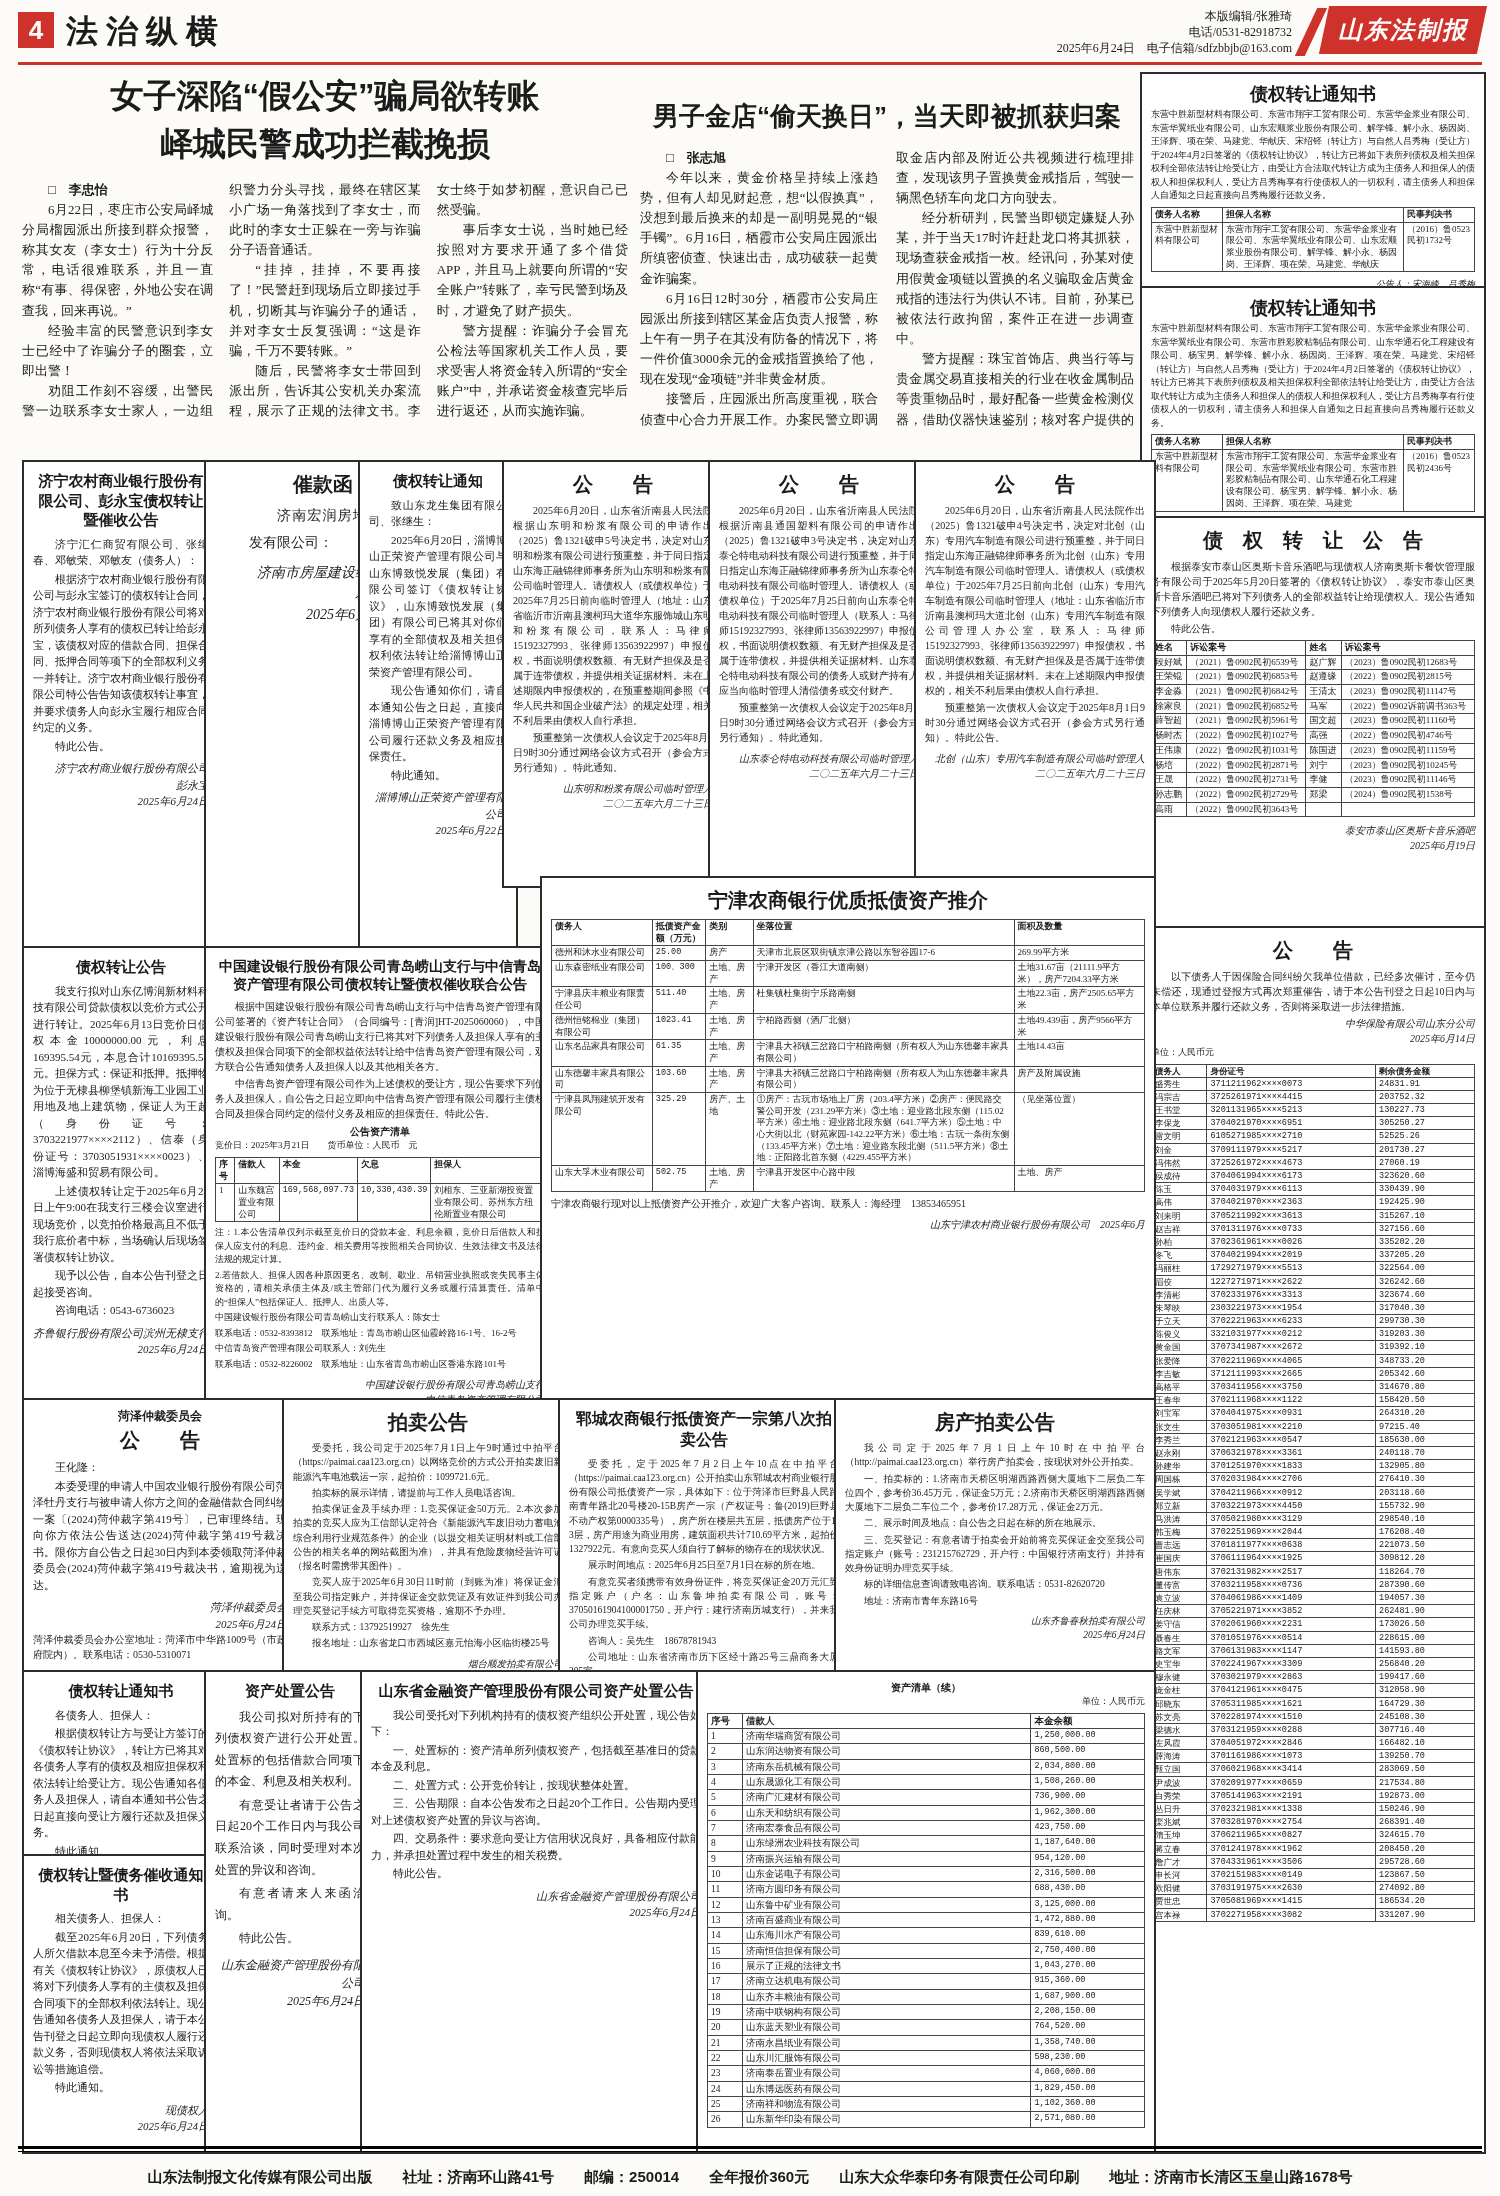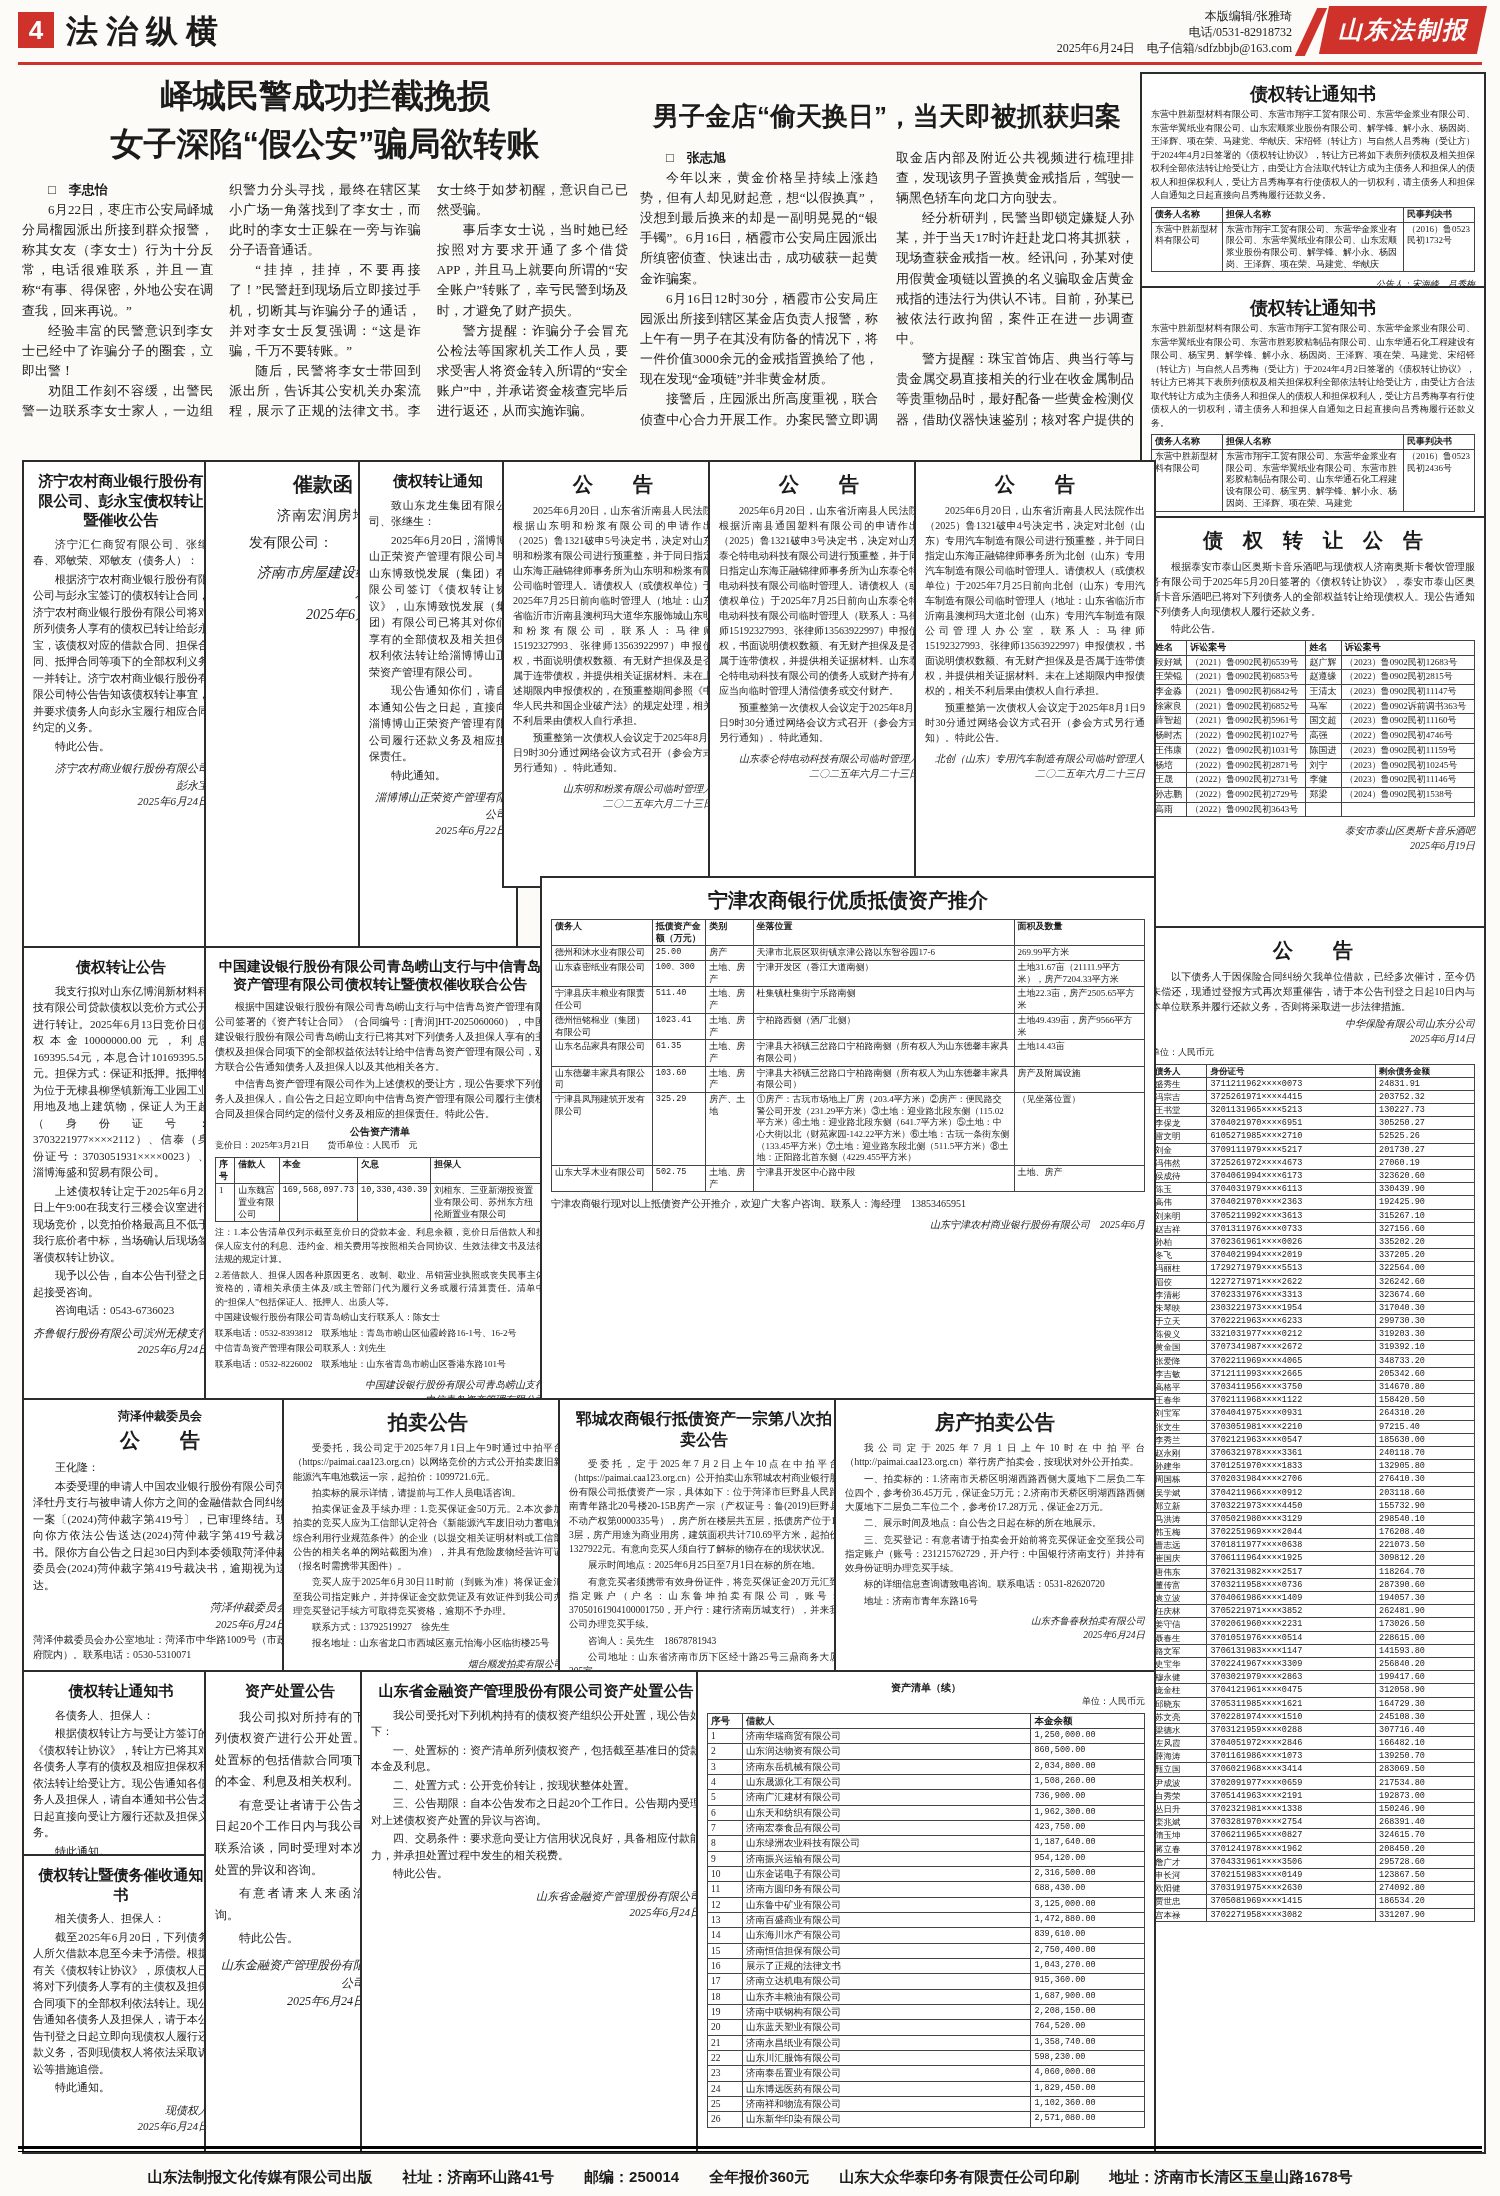--- a/index.html
+++ b/index.html
@@ -63,22 +63,22 @@
       <div>2025年6月24日　电子信箱/sdfzbbjb@163.com</div>
     </div>
     <div class="brand-slash"></div>
     <div class="brand">
         <span>山东法制报</span>
       </div>
   </div>
   <div class="redline"></div>
 
   <div class="article a1" style="left:22px;top:72px;width:606px;height:382px;">
+    <div class="a-title">女子深陷“假公安”骗局欲转账</div>
     <div class="a-title">峄城民警成功拦截挽损</div>
-    <div class="a-title">女子深陷“假公安”骗局欲转账</div>
     <div class="a-cols">
       <p class="byline">□　李忠怡</p>
       <span><p>6月22日，枣庄市公安局峄城分局榴园派出所接到群众报警，称其女友（李女士）行为十分反常，电话很难联系，并且一直称“有事、得保密，外地公安在调查我，回来再说。”</p><p>经验丰富的民警意识到李女士已经中了诈骗分子的圈套，立即出警！</p><p>劝阻工作刻不容缓，出警民警一边联系李女士家人，一边组织警力分头寻找，最终在辖区某小广场一角落找到了李女士，而此时的李女士正躲在一旁与诈骗分子语音通话。</p><p>“挂掉，挂掉，不要再接了！”民警赶到现场后立即接过手机，切断其与诈骗分子的通话，并对李女士反复强调：“这是诈骗，千万不要转账。”</p><p>随后，民警将李女士带回到派出所，告诉其公安机关办案流程，展示了正规的法律文书。李女士终于如梦初醒，意识自己已然受骗。</p><p>事后李女士说，当时她已经按照对方要求开通了多个借贷APP，并且马上就要向所谓的“安全账户”转账了，幸亏民警到场及时，才避免了财产损失。</p><p>警方提醒：诈骗分子会冒充公检法等国家机关工作人员，要求受害人将资金转入所谓的“安全账户”中，并承诺资金核查完毕后进行返还，从而实施诈骗。</p></span>
     </div>
   </div>
 
   <div class="article a2" style="left:640px;top:72px;width:494px;height:382px;">
     <div class="a-title">男子金店“偷天换日”，当天即被抓获归案</div>
     <div class="a-cols">
       <p class="byline">□　张志旭</p>

